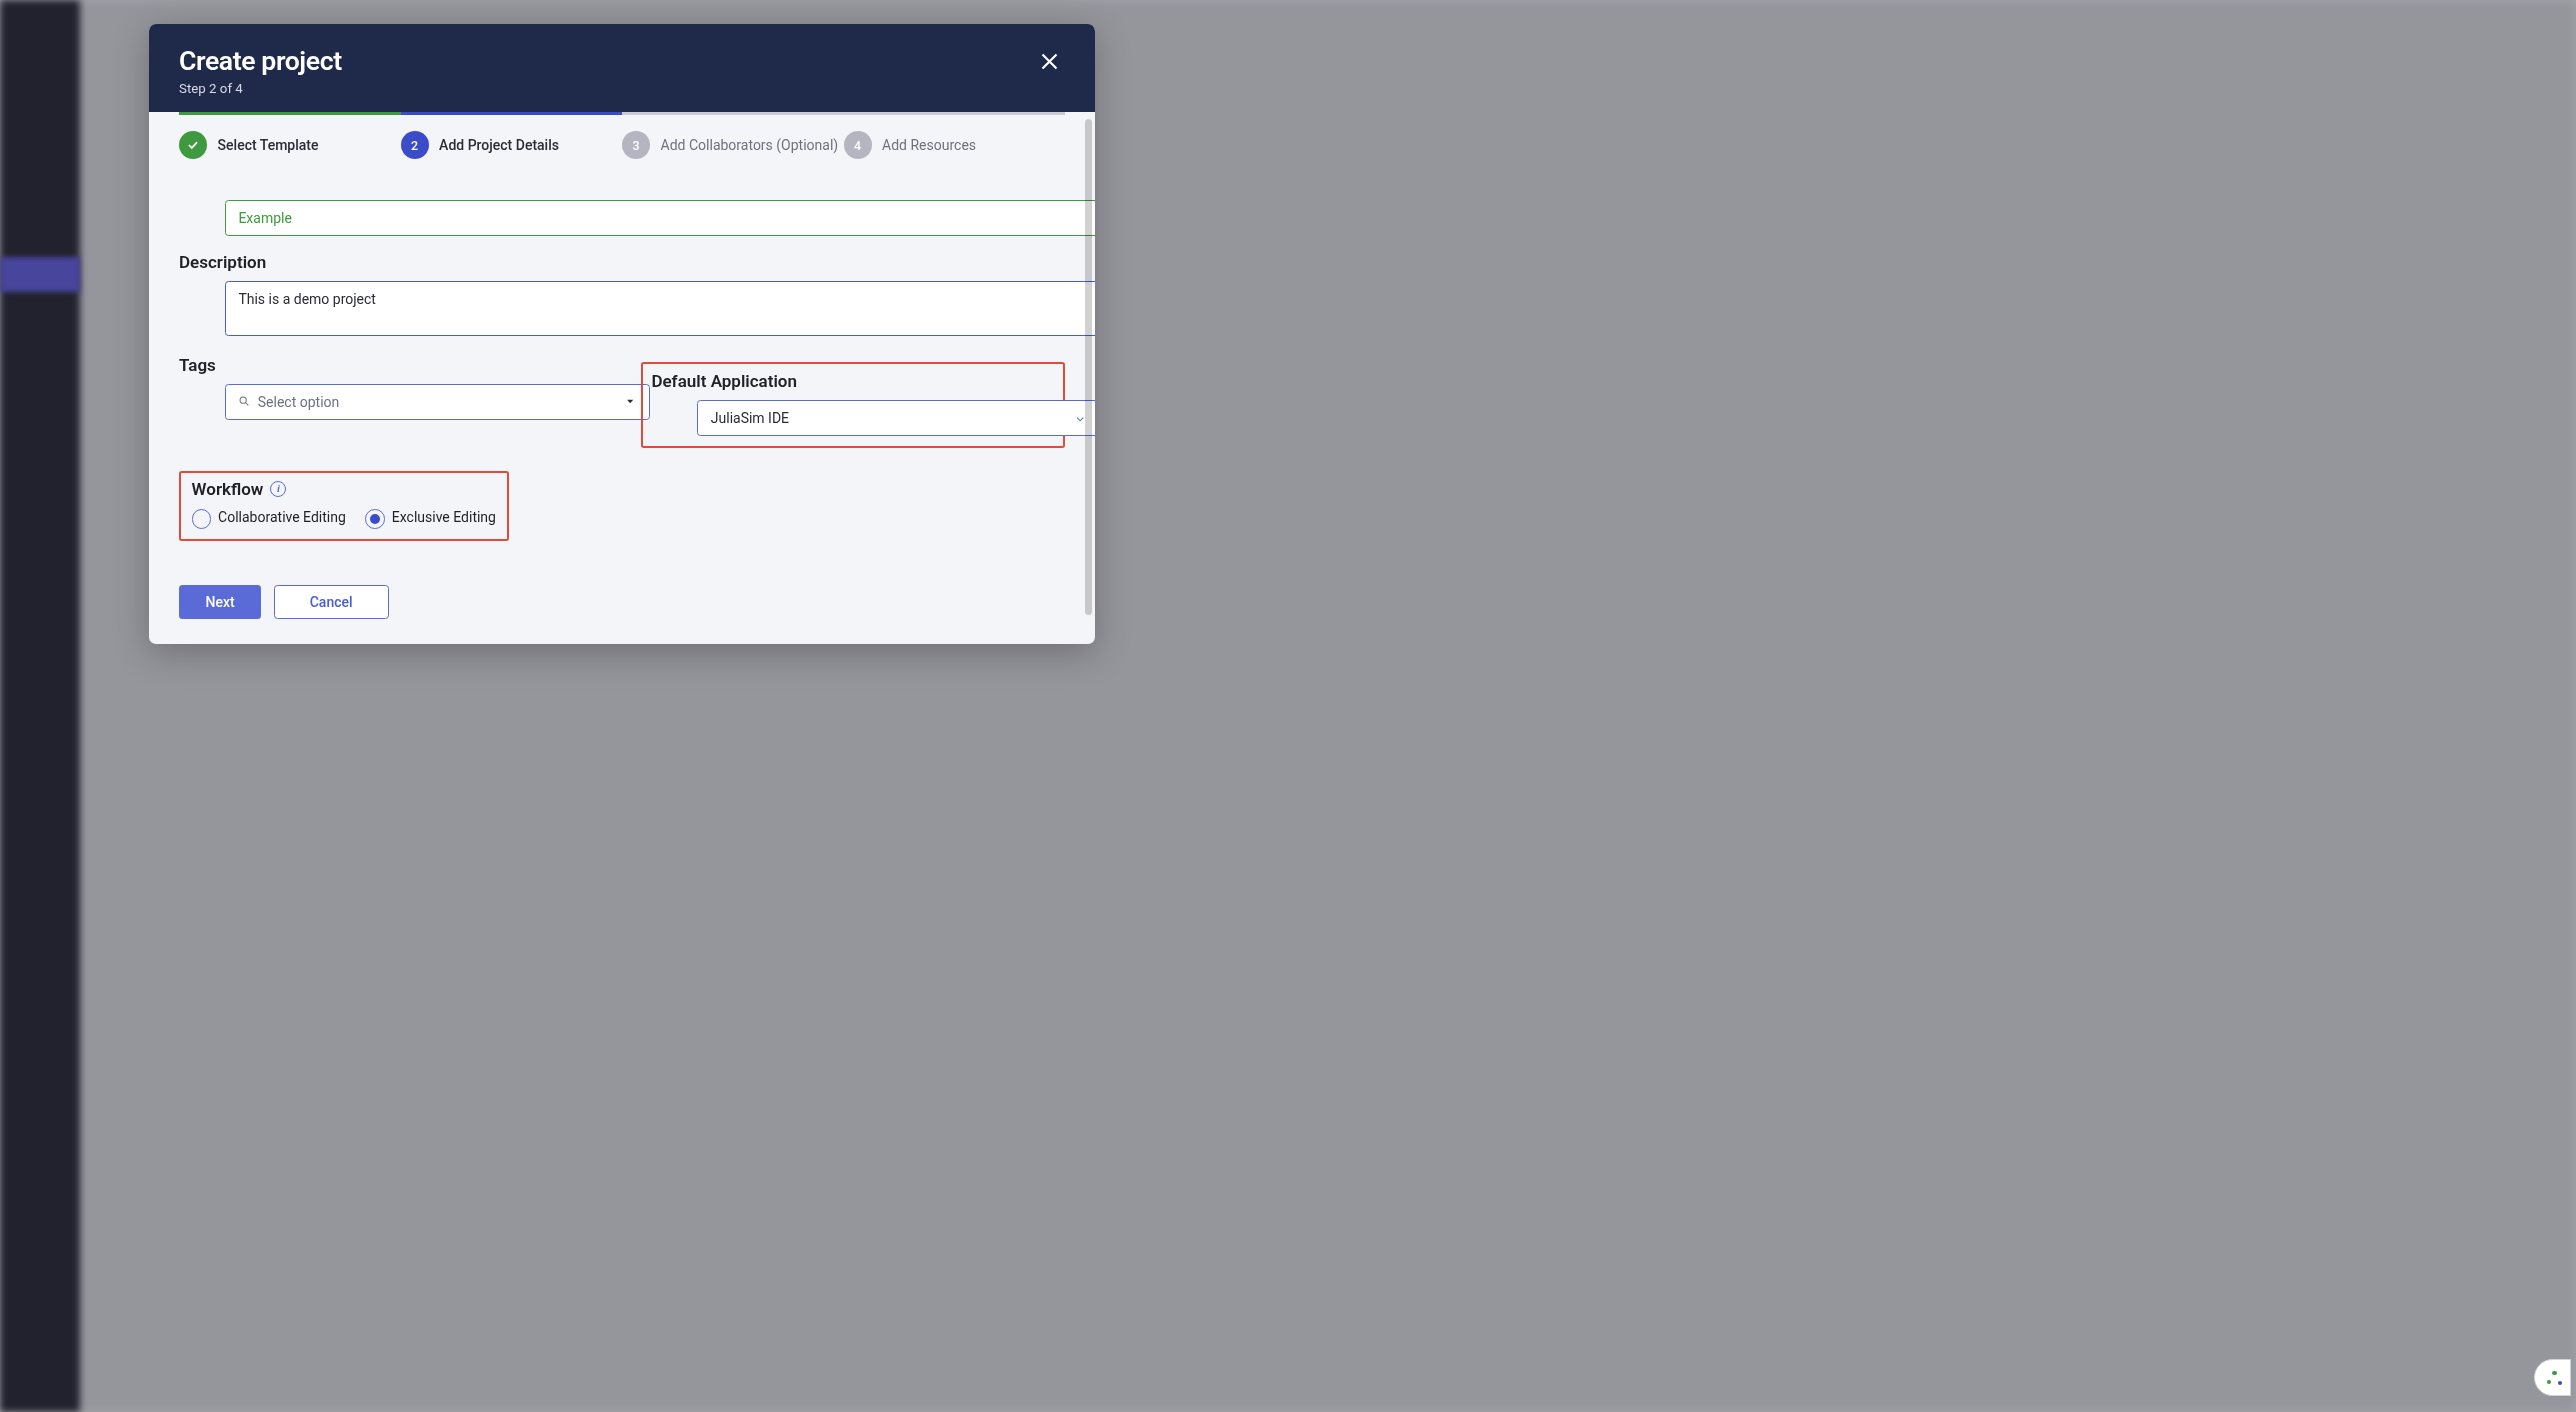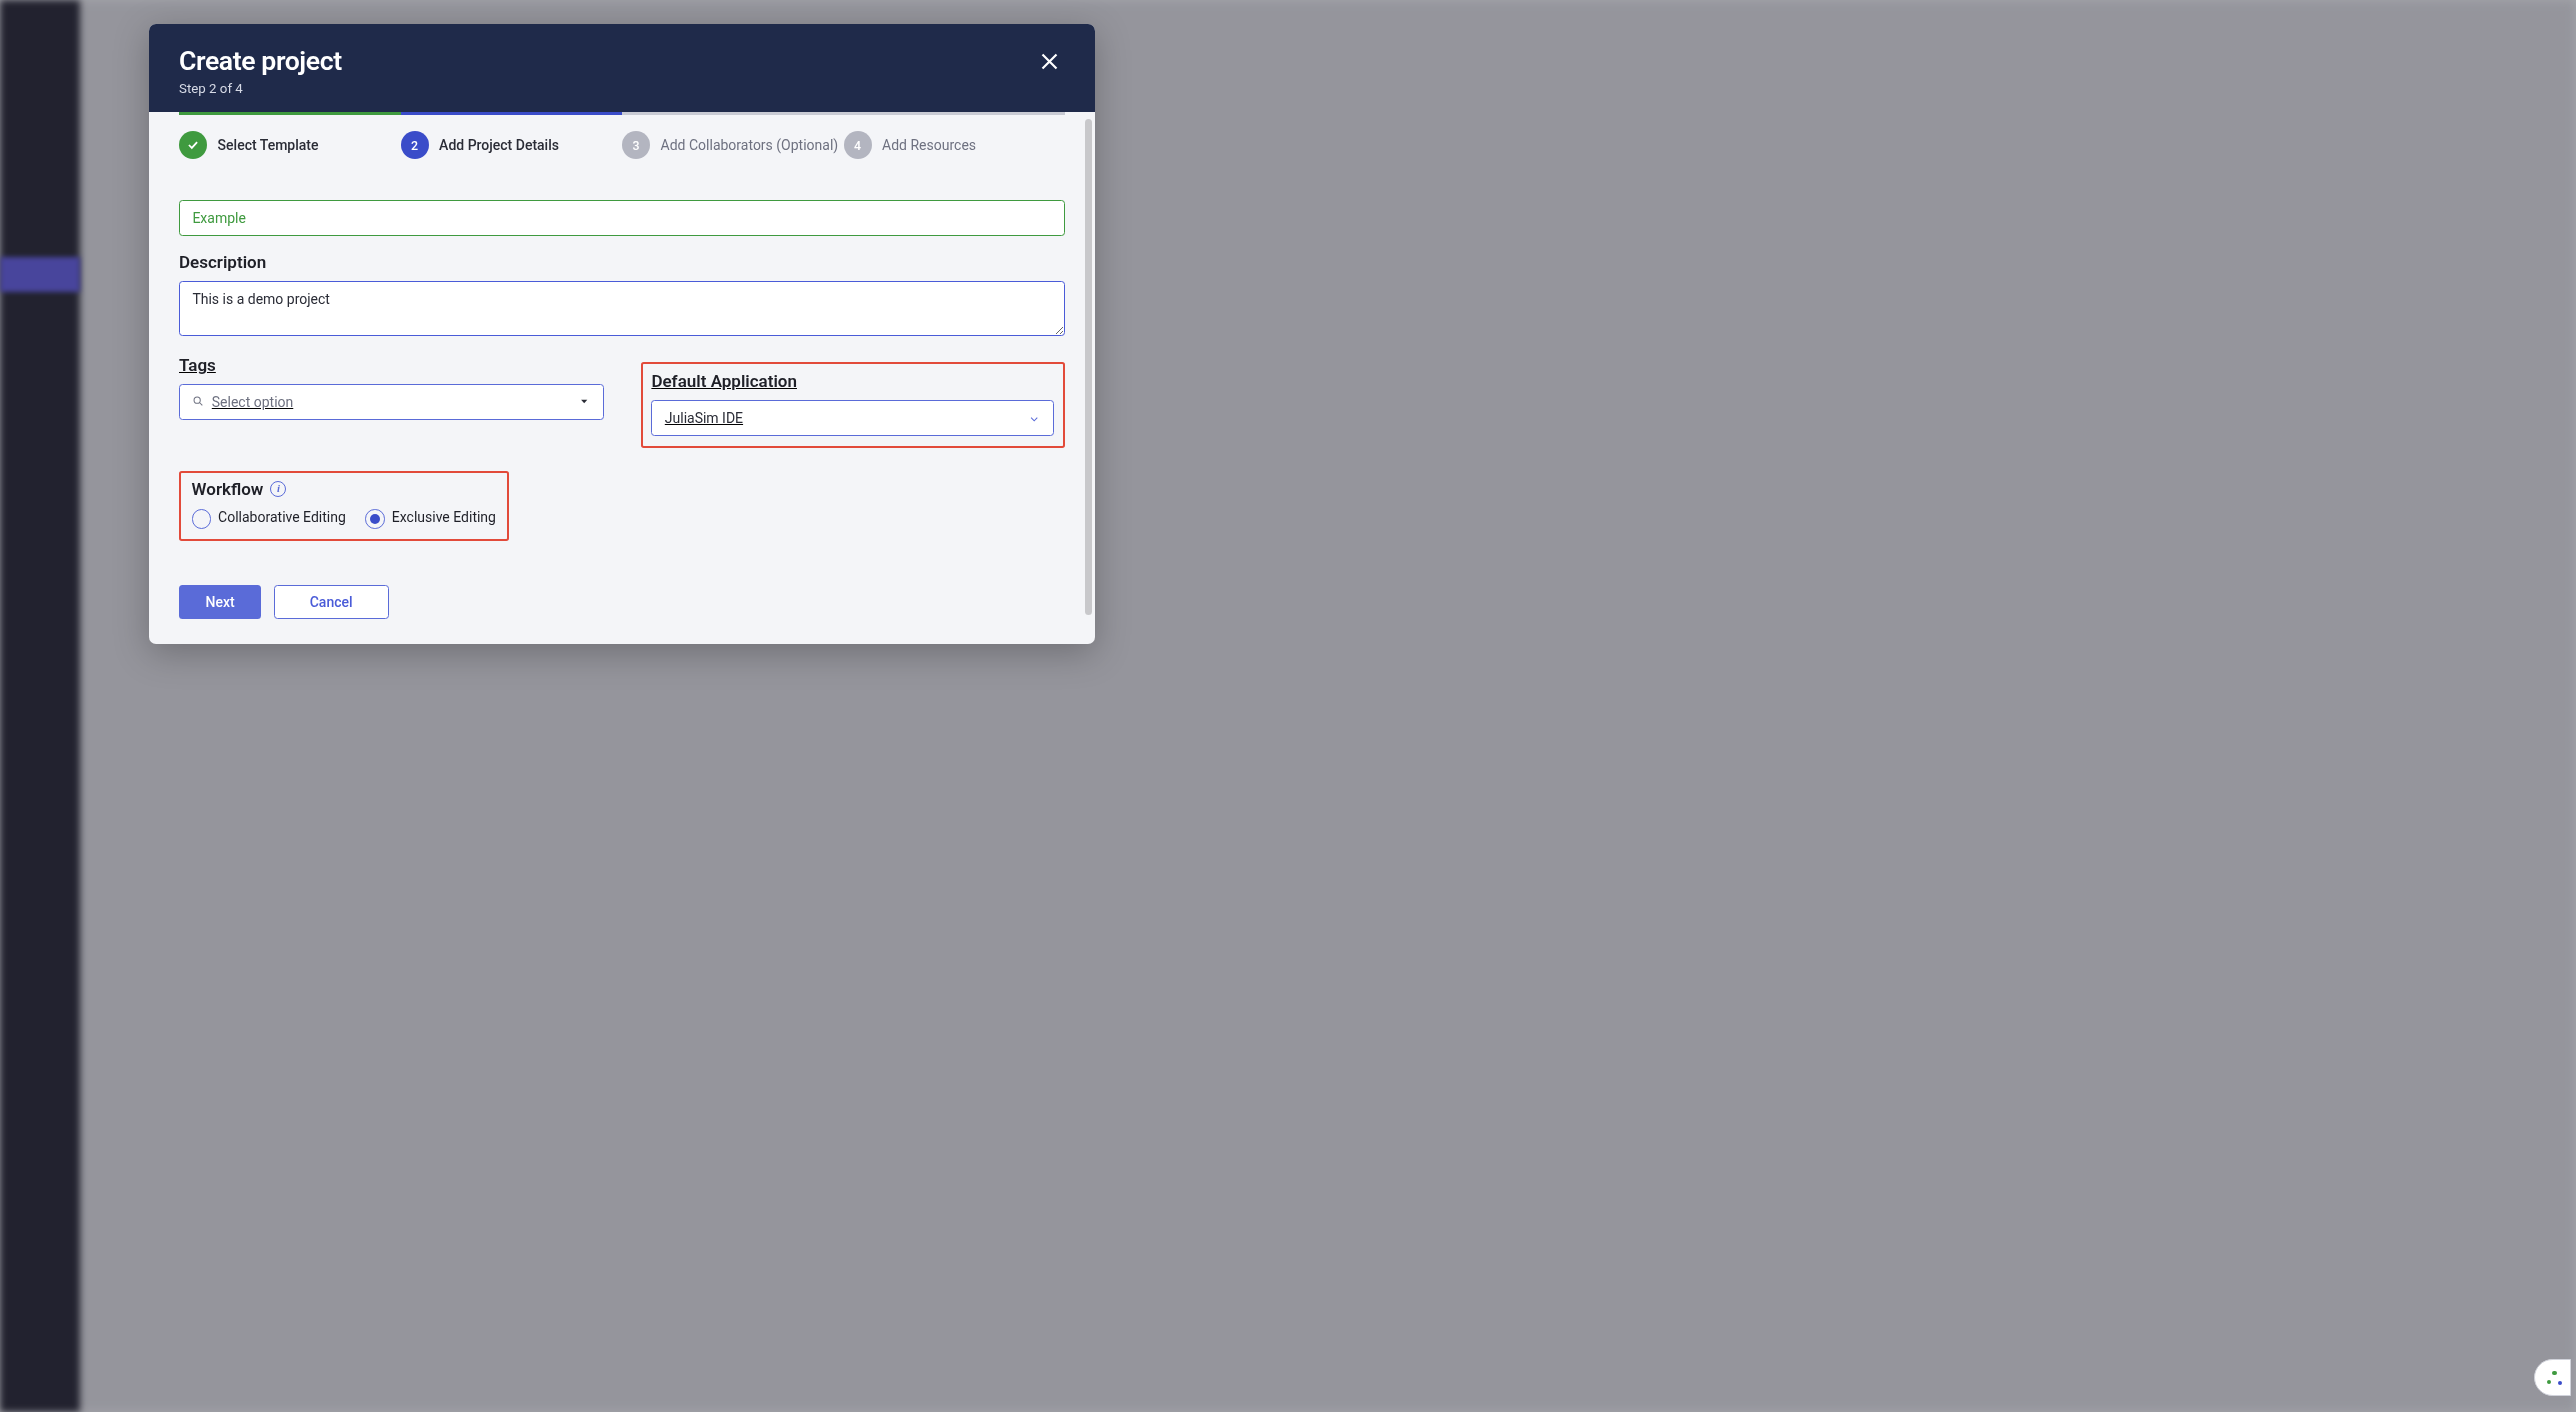--- a/index.html
+++ b/index.html
@@ -138,36 +138,36 @@
   }
   .text-input, .textarea, .select-box {
     width: 100%;
     margin-top: 8.9px;
     padding: 8.9px 12.4px;
     font-size: 14px;
     border-radius: 3.5px;
     background: #fff;
     outline: none;
     font-family: inherit;
+    margin-left: 46px;
   }
   .text-input.name-input {
     border: 1.3px solid #3f9a3f;
     color: #3f9a3f;
   }
   .textarea {
     border: 1.8px solid #4a5bd8;
     color: #2a2c36;
     min-height: 55px;
     resize: vertical;
   }
   .two-col {
     display: flex;
     gap: 37px;
     align-items: flex-start;
-    text-decoration: underline;
   }
   .two-col > .form-group { flex: 1; margin-top: 16px; }
   .select-box {
     border: 1.3px solid #5a6bd8;
     display: flex;
     align-items: center;
     justify-content: space-between;
     cursor: pointer;
     color: #6e7180;
   }

